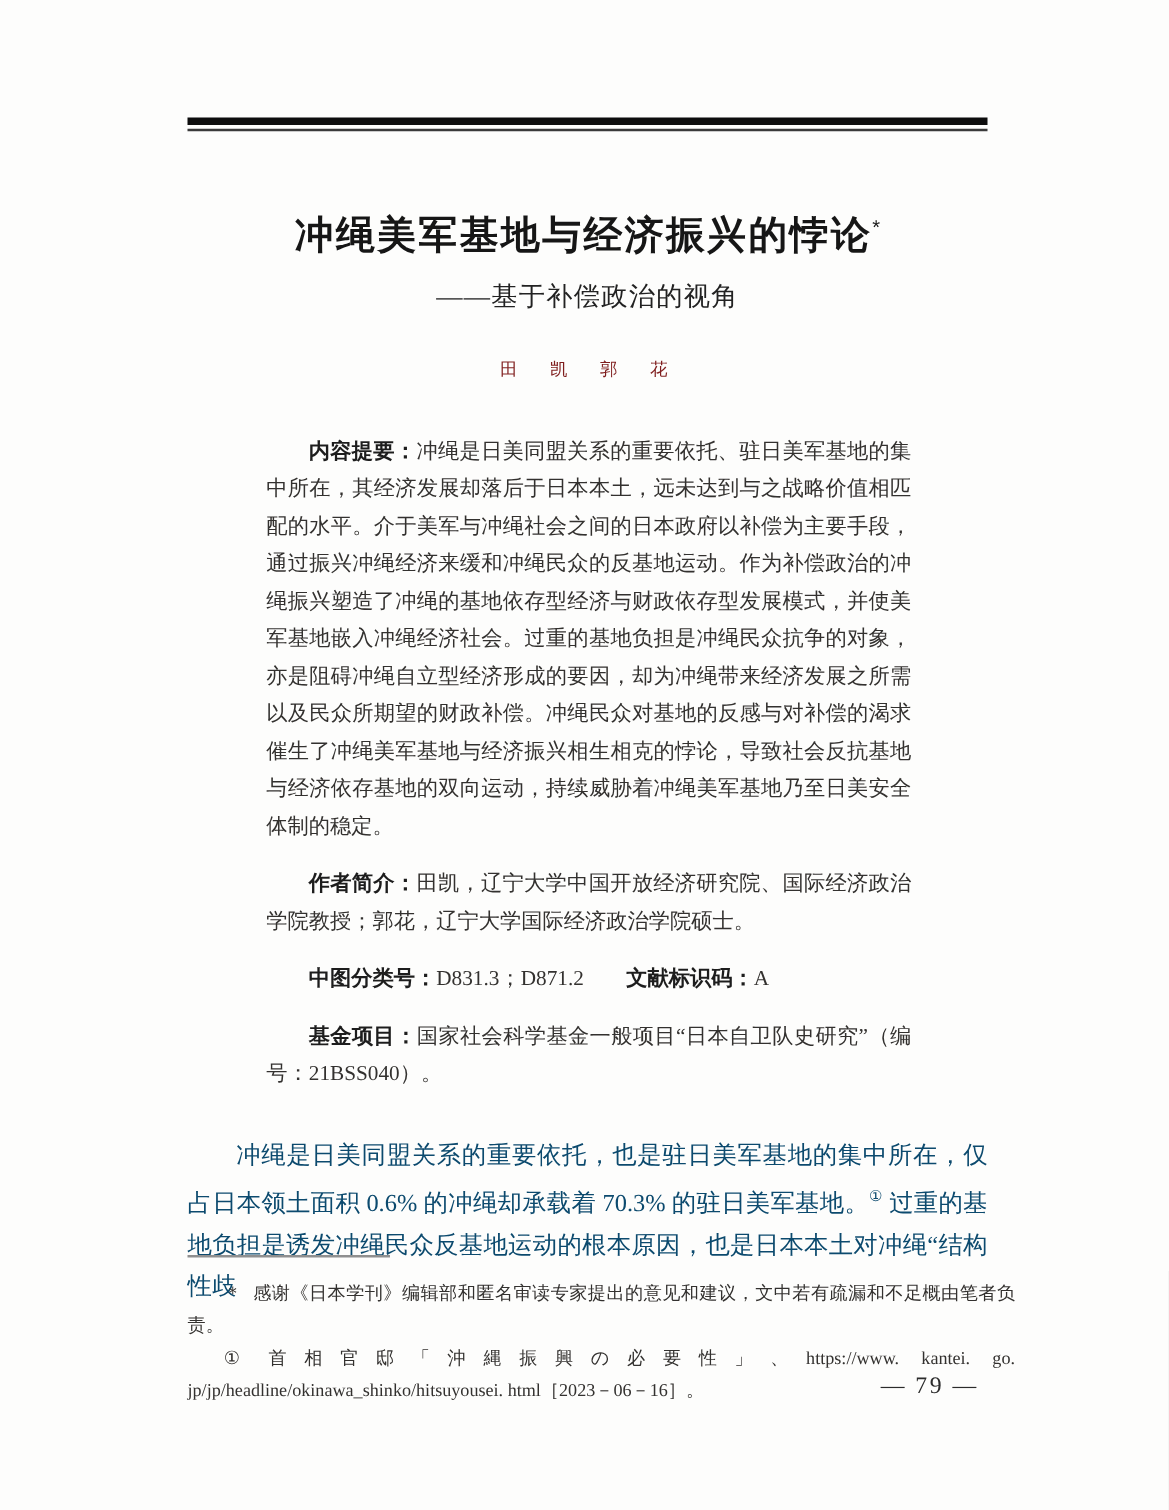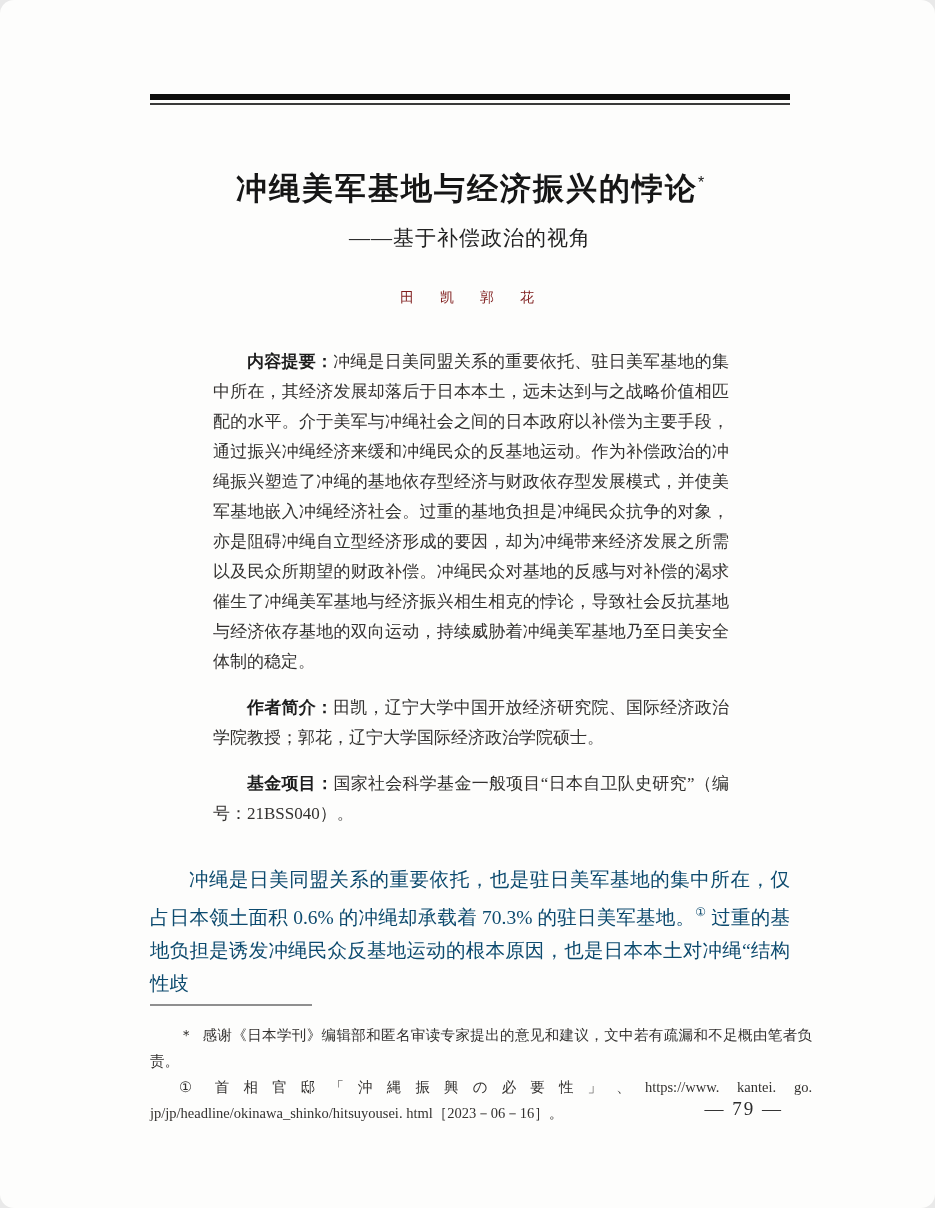--- a/index.html
+++ b/index.html
@@ -11,21 +11,20 @@
     position: relative;
     width: 935px;
     height: 1208px;
     margin: 0 auto;
     background: #fdfdfc;
     box-sizing: border-box;
     padding: 94px 145px 0 150px;
     overflow: hidden;
     font-family: "Liberation Serif", "DejaVu Serif", serif;
     color: #2e2c2a;
-    border-radius: 14px;
   }
   
   .rule-top { width: 100%; }
   .rule-top .thick { height: 6px; background: #0d0d0d; }
   .rule-top .thin  { height: 2px; background: #3a3a3a; margin-top: 3px; }
 
   .title {
     margin: 58px 0 0 0;
     text-align: center;
     font-family: "Liberation Sans", "DejaVu Sans", sans-serif;
@@ -136,20 +135,21 @@
   <div class="subtitle">——基于补偿政治的视角</div>
 
   <div class="authors">田　凯　郭　花</div>
 
   <div class="front-matter">
     <p><span class="label">内容提要：</span><span>冲绳是日美同盟关系的重要依托、驻日美军基地的集中所在，其经济发展却落后于日本本土，远未达到与之战略价值相匹配的水平。介于美军与冲绳社会之间的日本政府以补偿为主要手段，通过振兴冲绳经济来缓和冲绳民众的反基地运动。作为补偿政治的冲绳振兴塑造了冲绳的基地依存型经济与财政依存型发展模式，并使美军基地嵌入冲绳经济社会。过重的基地负担是冲绳民众抗争的对象，亦是阻碍冲绳自立型经济形成的要因，却为冲绳带来经济发展之所需以及民众所期望的财政补偿。冲绳民众对基地的反感与对补偿的渴求催生了冲绳美军基地与经济振兴相生相克的悖论，导致社会反抗基地与经济依存基地的双向运动，持续威胁着冲绳美军基地乃至日美安全体制的稳定。</span></p>
 
 
     <p><span class="label">作者简介：</span><span>田凯，辽宁大学中国开放经济研究院、国际经济政治学院教授；郭花，辽宁大学国际经济政治学院硕士。</span></p>
 
+    <p class="clc-line"><span class="label">中图分类号：</span><span>D831.3；D871.2</span><span class="label-gap"></span><span class="label">文献标识码：</span><span>A</span></p>
 
 
     <p><span class="label">基金项目：</span><span>国家社会科学基金一般项目“日本自卫队史研究”（编号：21BSS040）。</span></p>
   </div>
 
   <p class="body-text"><span>冲绳是日美同盟关系的重要依托，也是驻日美军基地的集中所在，仅占日本领土面积 0.6% 的冲绳却承载着 70.3% 的驻日美军基地。</span><sup>①</sup><span> 过重的基地负担是诱发冲绳民众反基地运动的根本原因，也是日本本土对冲绳“结构性歧</span></p>
 
   <div class="footnotes">
     <div class="footnote-divider"></div>
     <p><span class="fn-marker">＊</span><span>感谢《日本学刊》编辑部和匿名审读专家提出的意见和建议，文中若有疏漏和不足概由笔者负责。</span></p>

